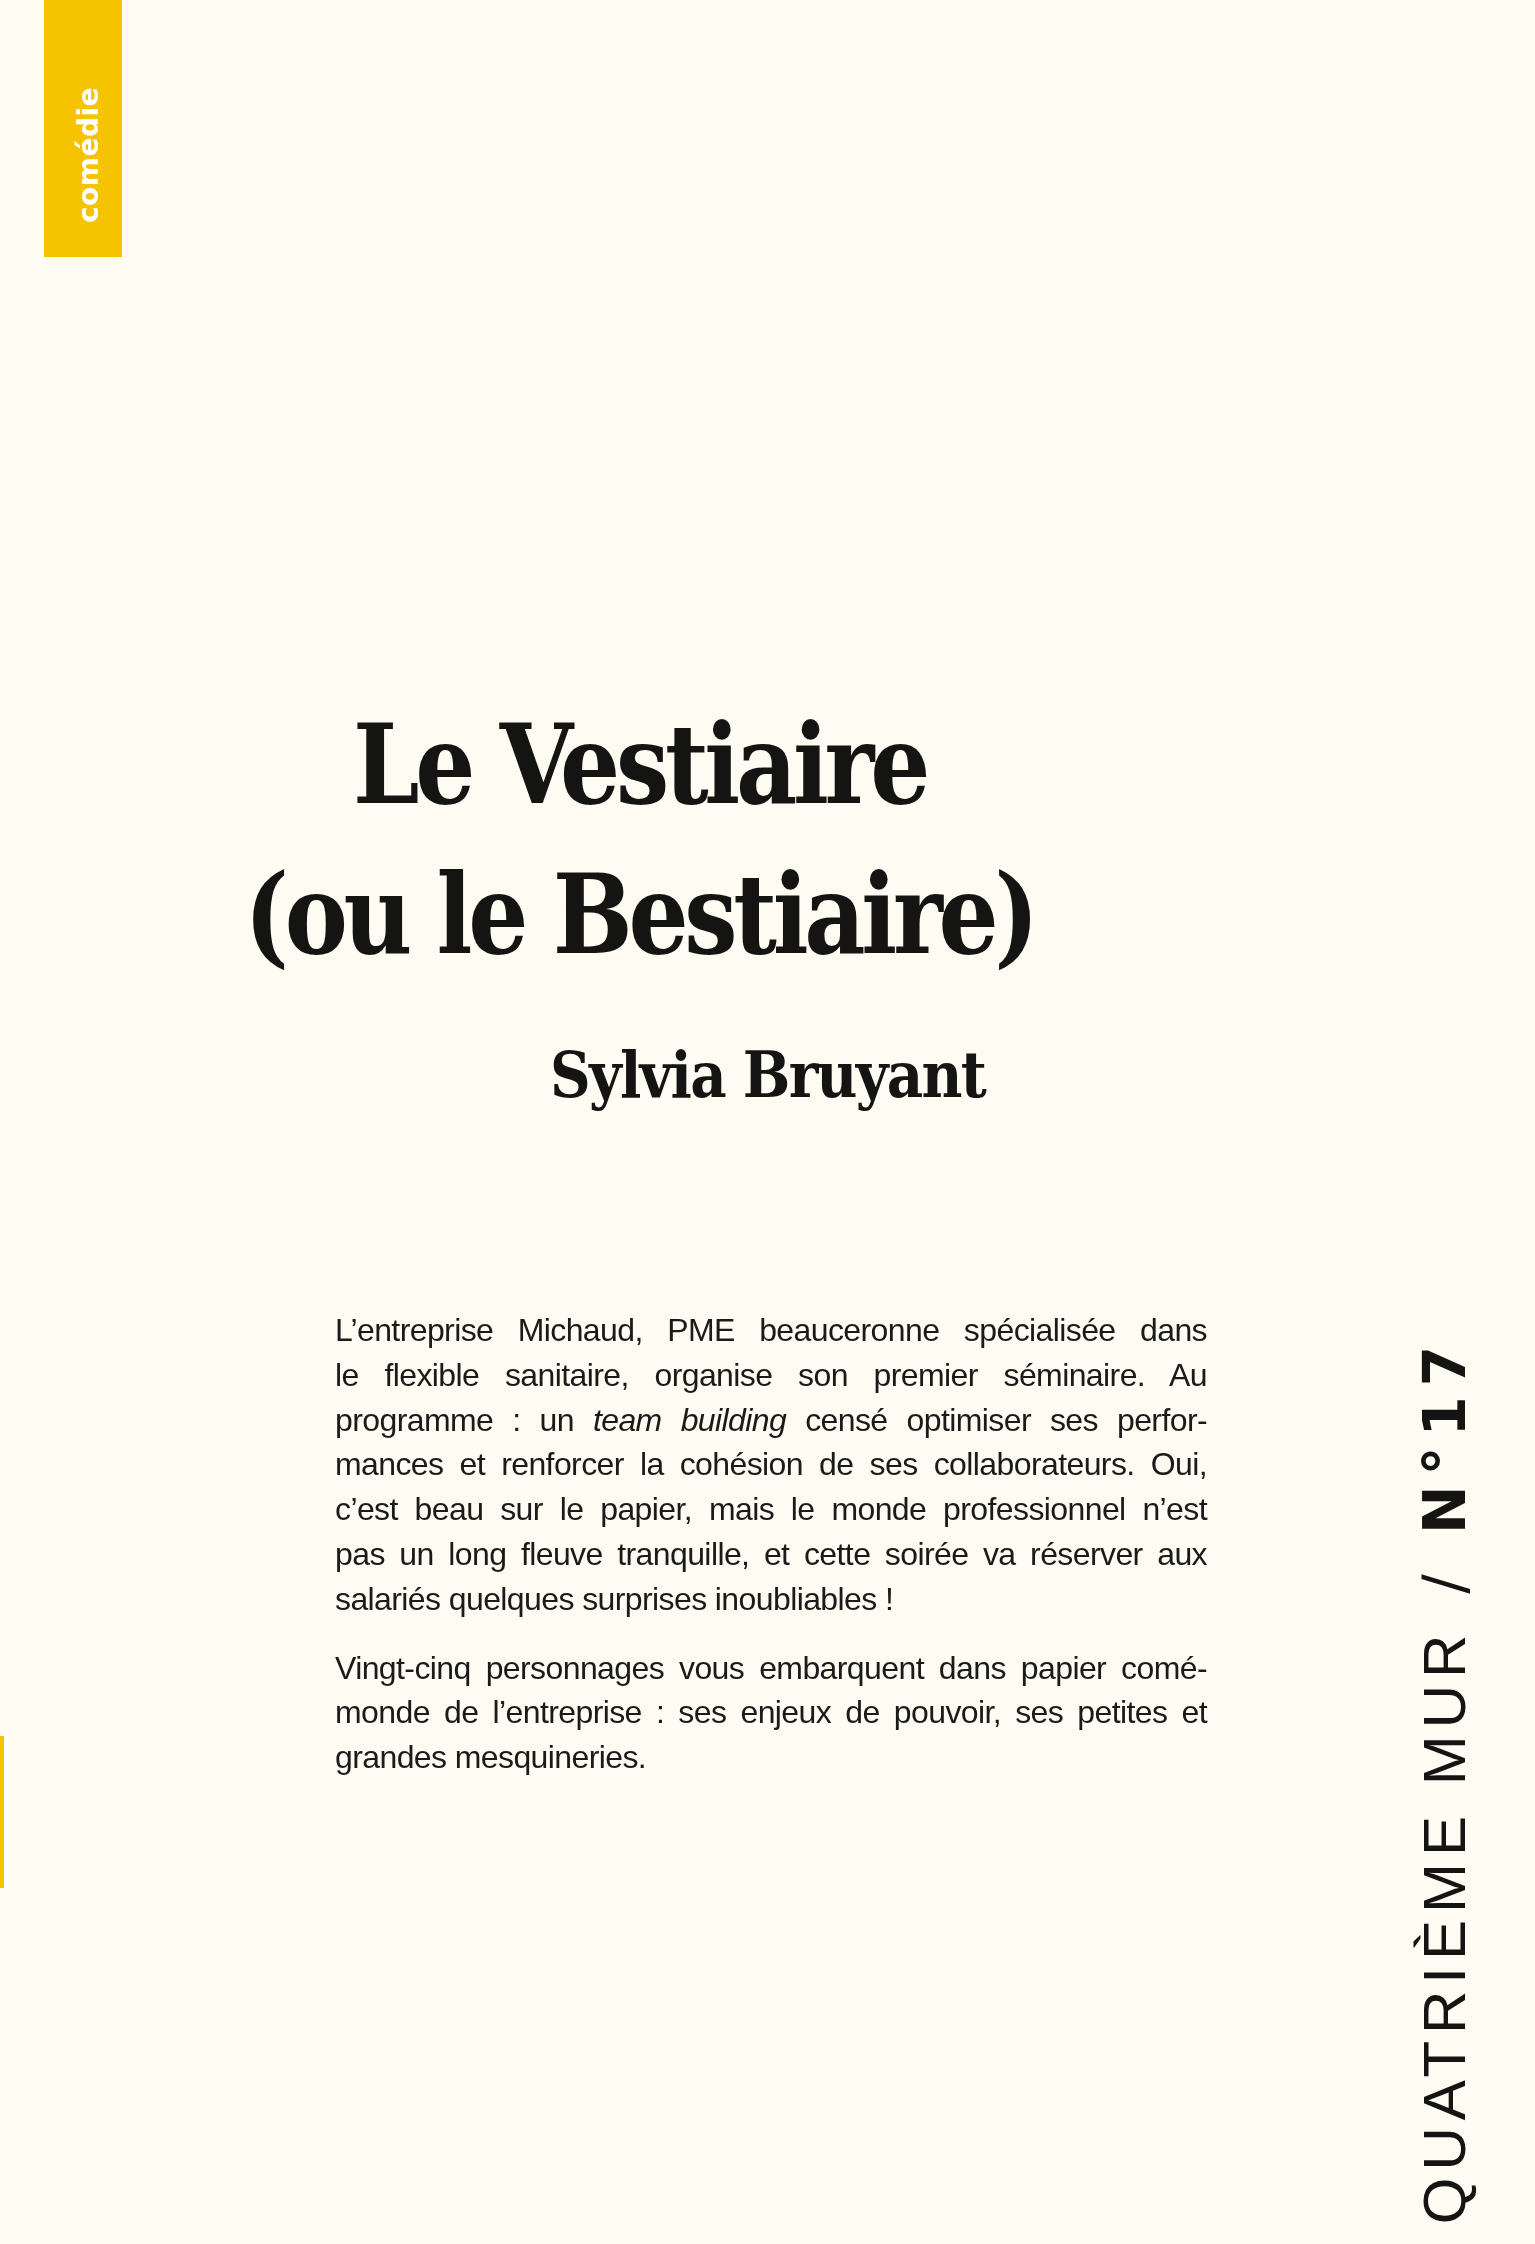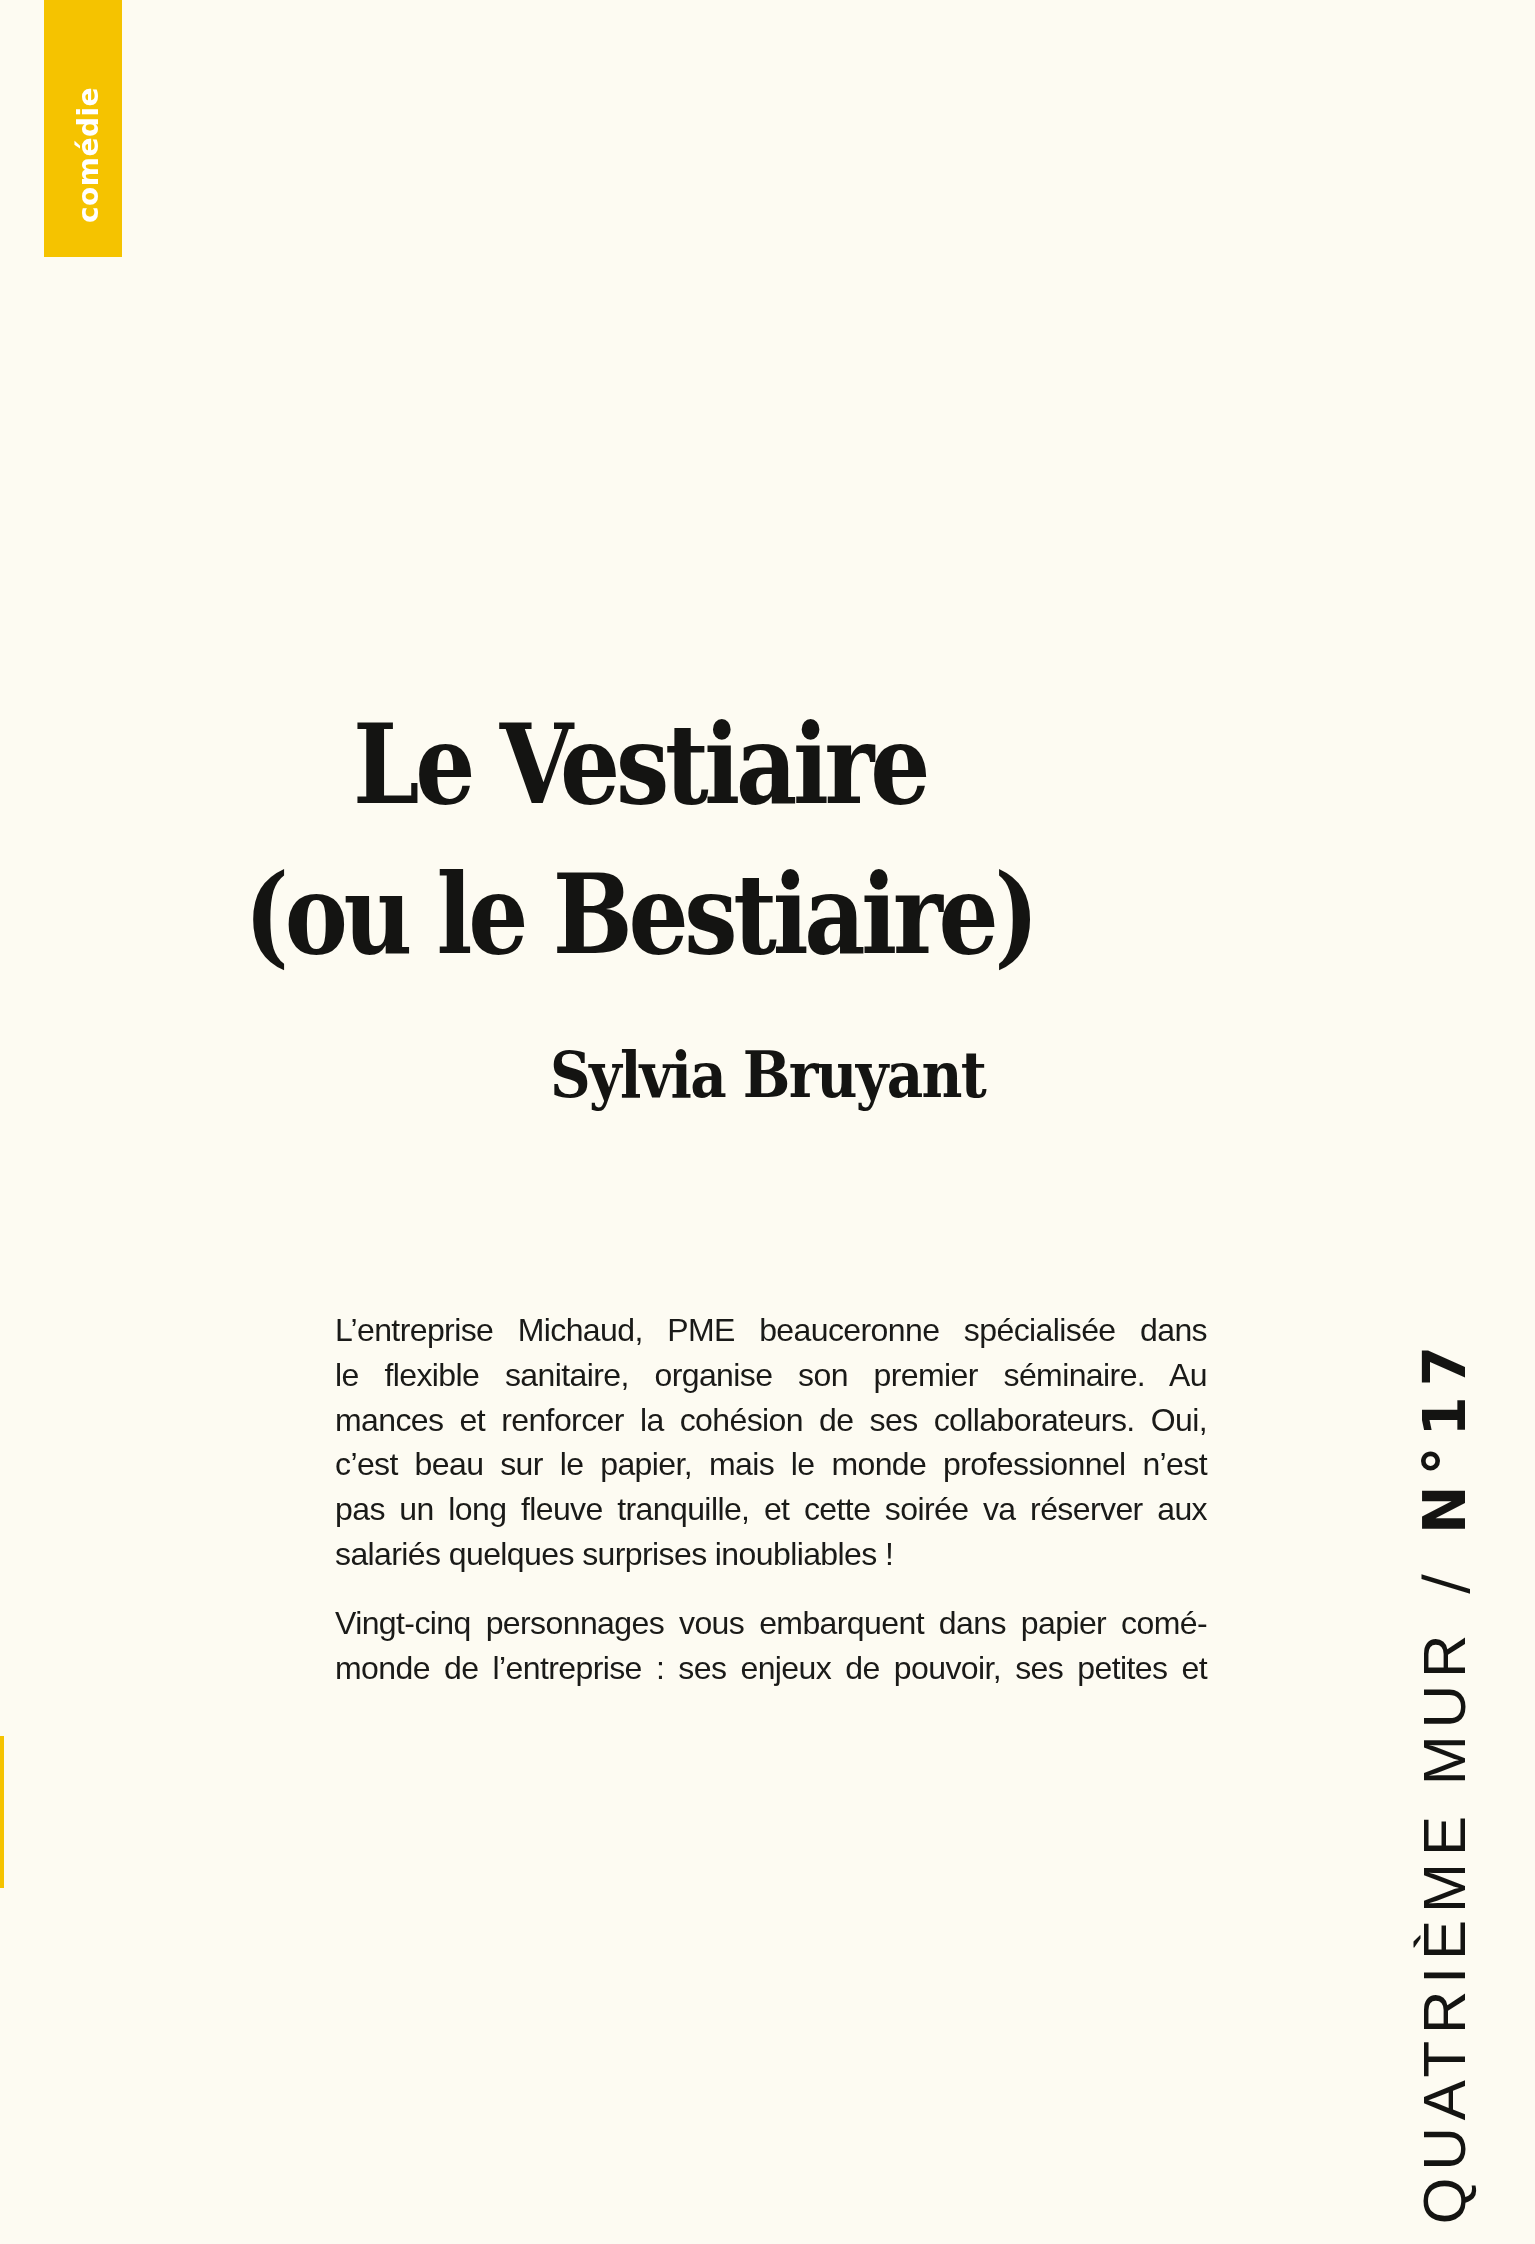--- a/index.html
+++ b/index.html
@@ -138,26 +138,28 @@
   <span class="title-line">Le Vestiaire</span>
   <span class="title-line">(ou le Bestiaire)</span>
 </div>
 
 <div class="author">Sylvia Bruyant</div>
 
 <div class="blurb">
   <p>
     <span class="ln">L’entreprise Michaud, PME beauceronne spécialisée dans</span>
     <span class="ln">le flexible sanitaire, organise son premier séminaire. Au</span>
+    <span class="ln"><span>programme : un </span><em>team building</em><span> censé optimiser ses perfor-</span></span>
     <span class="ln">mances et renforcer la cohésion de ses collaborateurs. Oui,</span>
     <span class="ln">c’est beau sur le papier, mais le monde professionnel n’est</span>
     <span class="ln">pas un long fleuve tranquille, et cette soirée va réserver aux</span>
     <span class="ln last">salariés quelques surprises inoubliables !</span>
   </p>
   <p>
     <span class="ln">Vingt-cinq personnages vous embarquent dans papier comé-</span>
     <span class="ln">monde de l’entreprise : ses enjeux de pouvoir, ses petites et</span>
+    <span class="ln last">grandes mesquineries.</span>
   </p>
 </div>
 
 <div class="series">
   <span class="name">QUATRIÈME MUR</span><span class="sep">/</span><span class="num">N°17</span>
 </div>
 
 </body></html>

